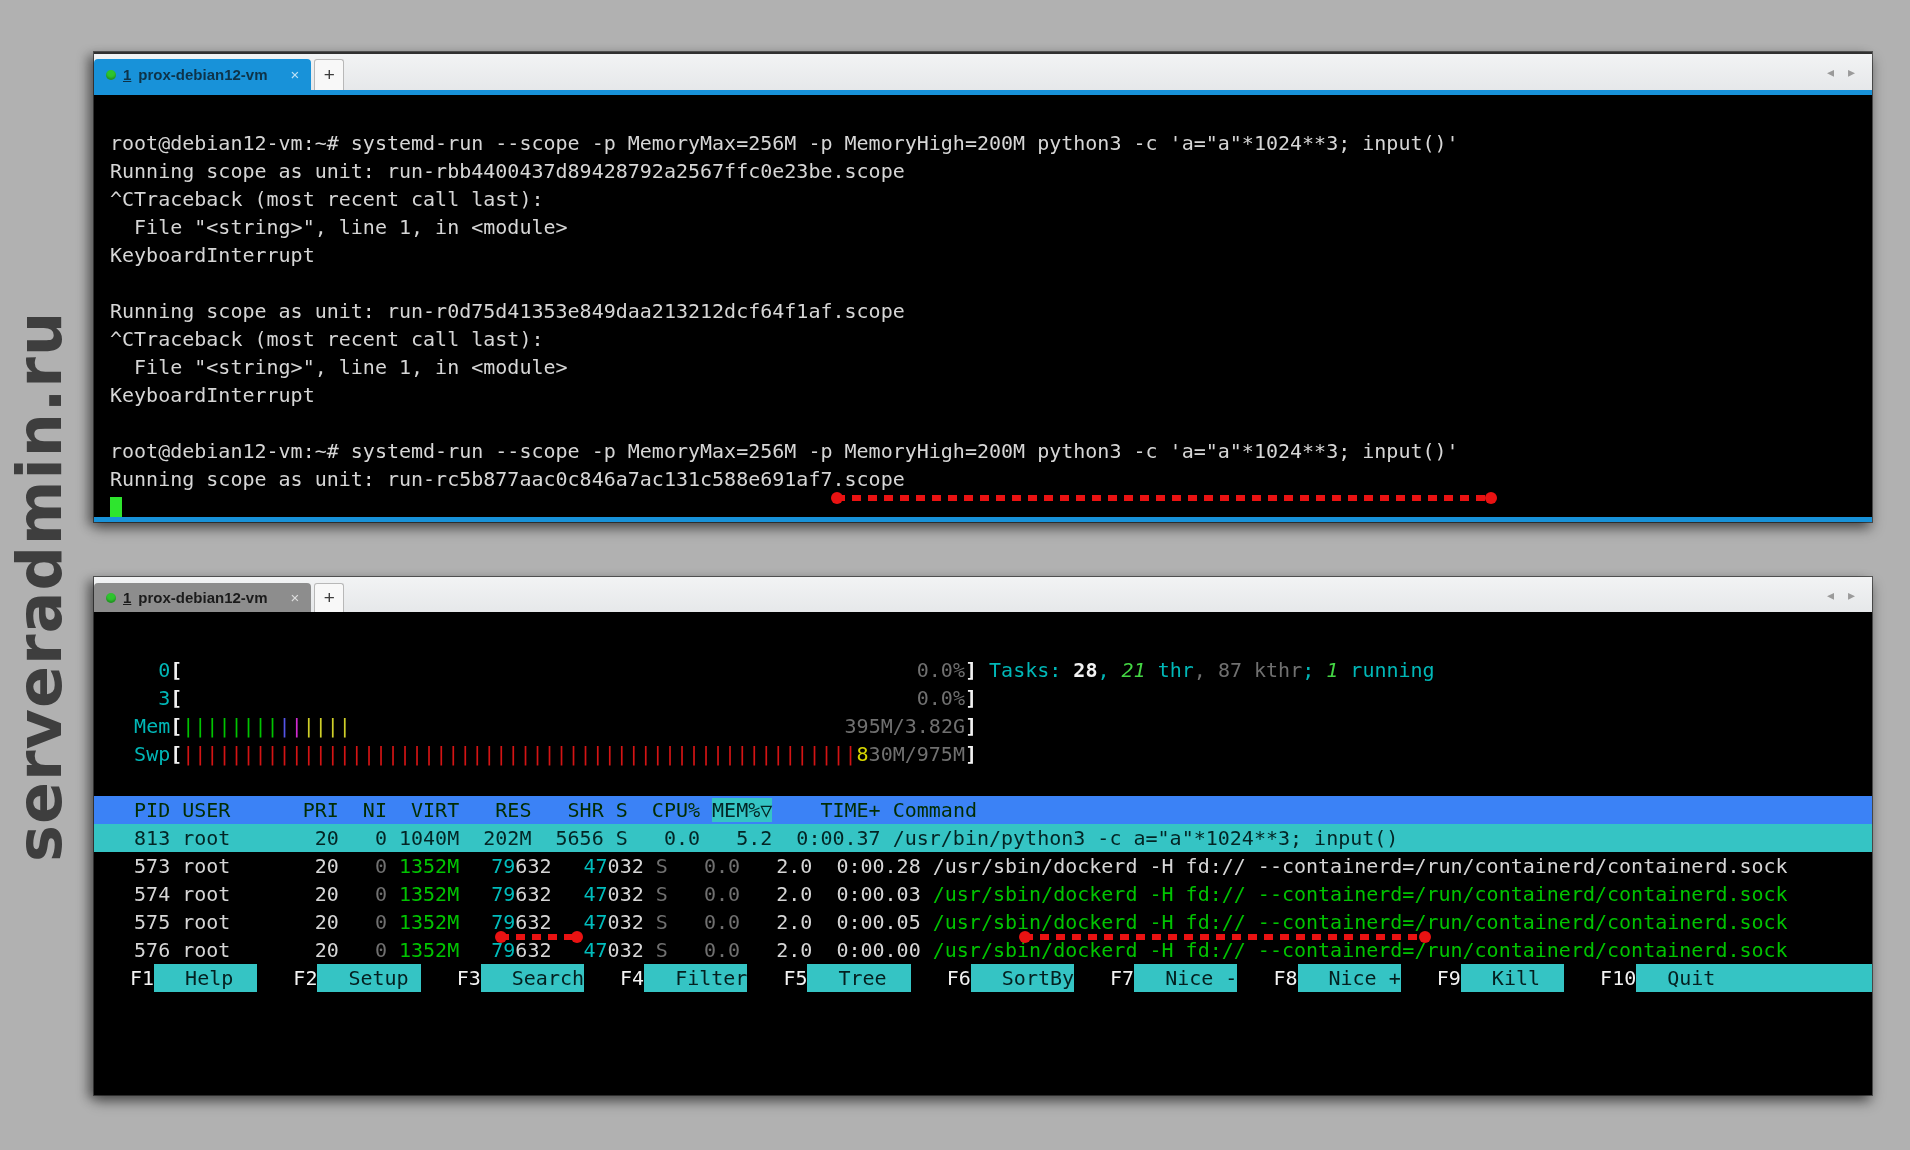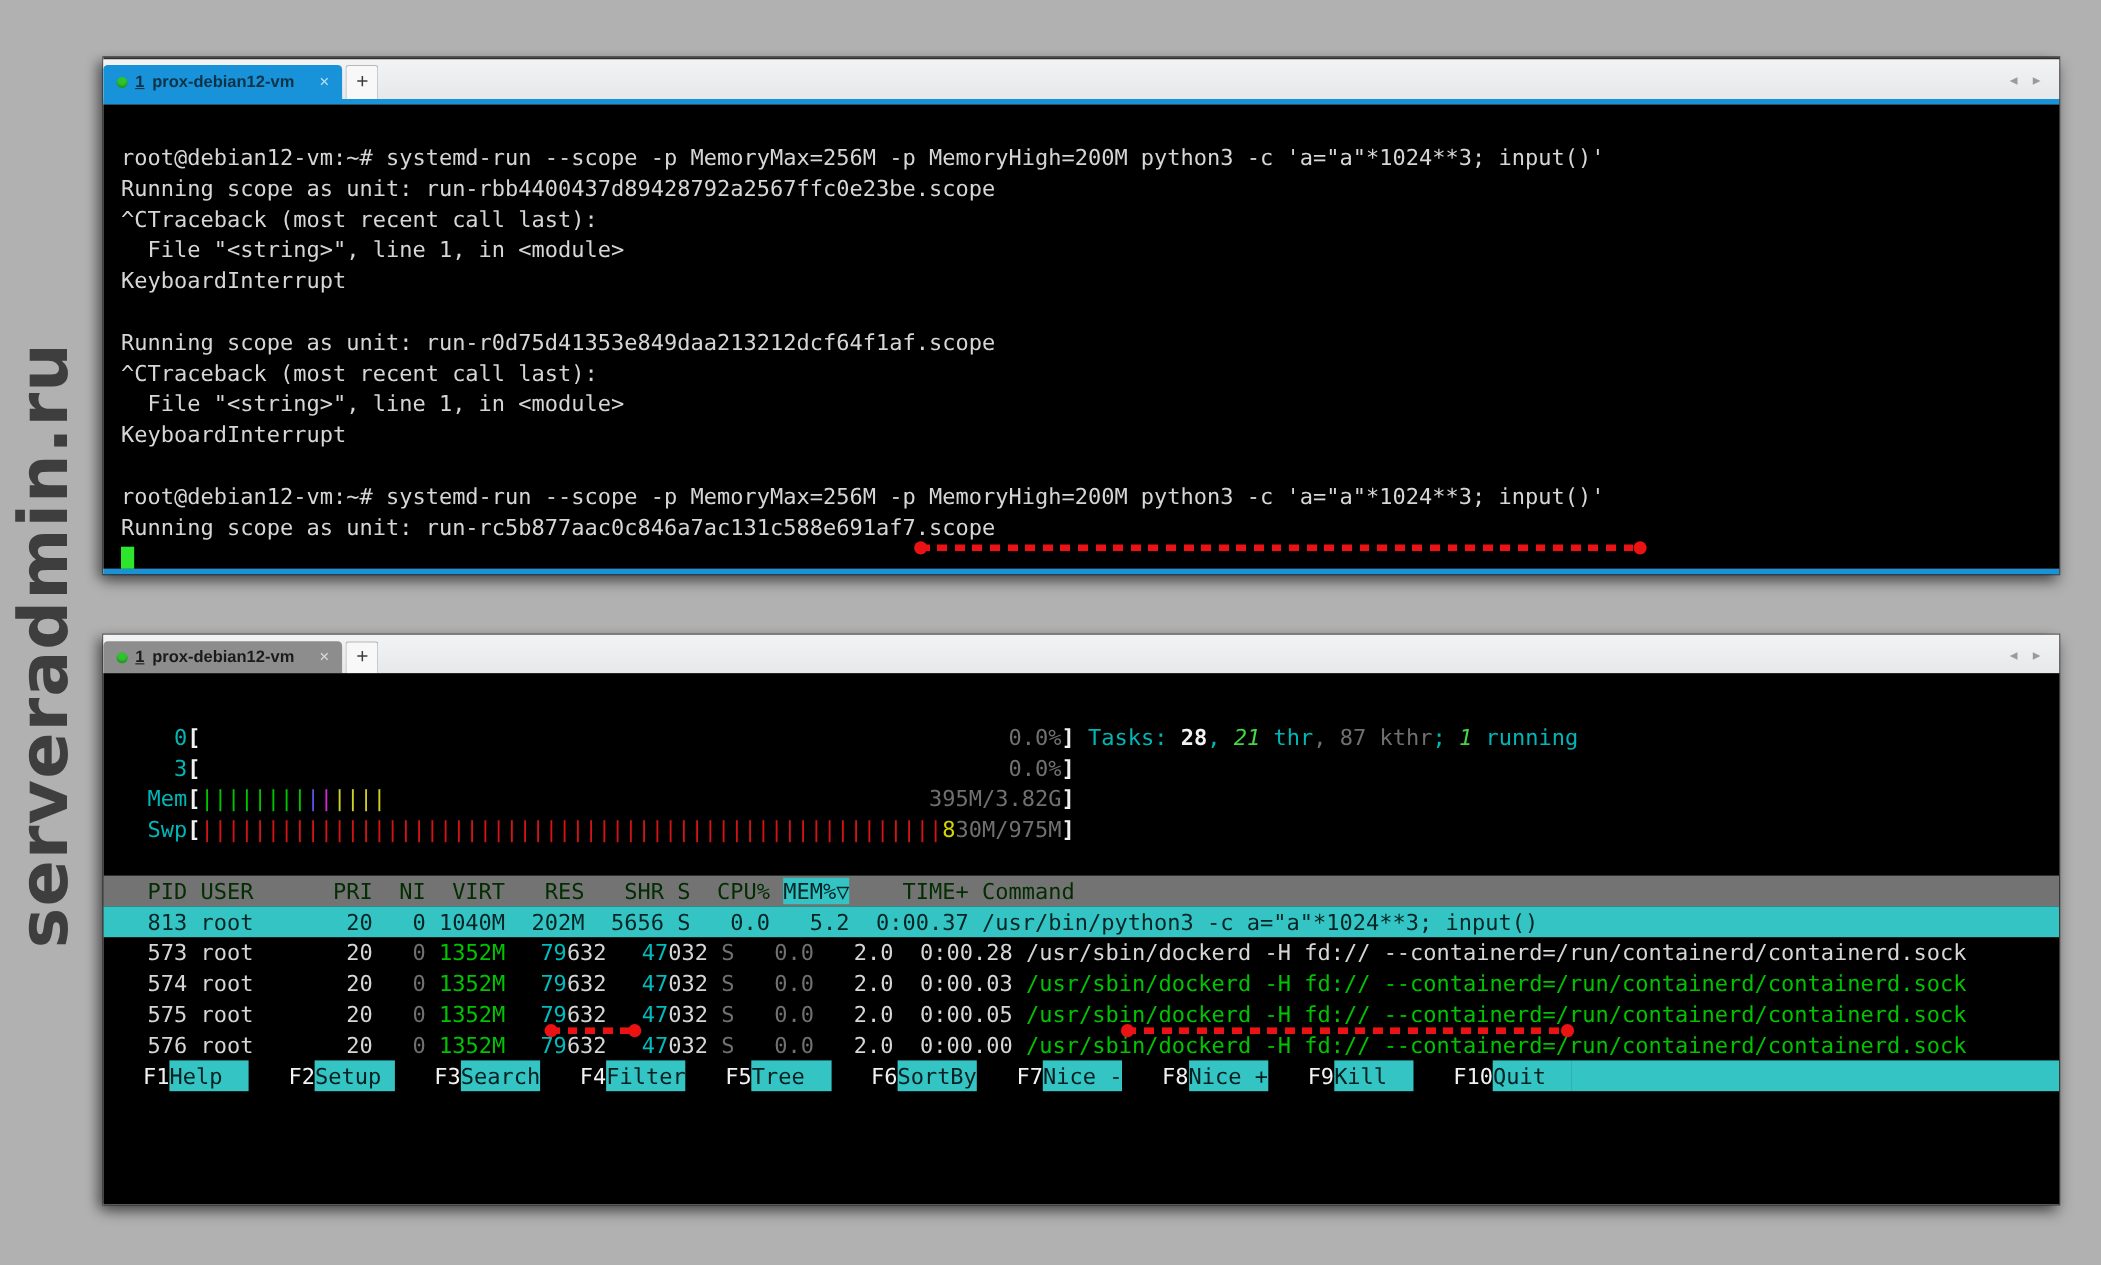--- a/index.html
+++ b/index.html
@@ -45,21 +45,21 @@
   .term{position:relative;background:#000;overflow:hidden;
     font-family:"DejaVu Sans Mono",monospace;font-size:20px;}
   .t1{height:422px;padding-top:34px;}
   .t2{height:483px;padding-top:44px;}
   .tline{height:28px;line-height:28px;padding-left:16px;white-space:pre;color:#d6d6d6;}
   .cursor{display:inline-block;width:12px;height:23px;background:#2ee52e;vertical-align:middle;}
 
   
   .hrow{min-height:28px;height:28px;line-height:28px;padding-left:16px;white-space:pre;color:#d6d6d6;}
   .hrow span{white-space:pre;}
-  .hdr-row{background:#737373;}
+  .hdr-row{background:#3b82f6;}
   .sel-row{background:#35c4c4;}
   .fbar{display:flex;padding-left:0;}
   .c-w{color:#d6d6d6;}
   .c-wb{color:#f2f2f2;font-weight:bold;}
   .c-d{color:#707070;}
   .c-cy{color:#00b7b7;}
   .c-cyb{color:#00e2e2;font-weight:bold;}
   .c-g{color:#00c400;}
   .c-gb{color:#44d644;font-style:italic;}
   .c-y{color:#d6d600;}
@@ -68,21 +68,21 @@
   .c-hdr{color:#022d02;}
   .c-hdr-sel{color:#032525;background:#35c4c4;}
   .c-p-green{color:#00c400;}
   .c-p-blue{color:#5555e8;}
   .c-p-magenta{color:#d02ad0;}
   .c-p-yellow{color:#cfcf29;}
   .c-p-red{color:#d41414;}
   .c-tab-main{background:#00c400;color:#042604;}
   .c-tab-io{background:#2525cc;color:#03031e;}
   .c-fkey{color:#f2f2f2;margin-left:36px;}
-  .c-flabel{background:#35c4c4;color:#042020;}
+  .c-flabel{background:#35c4c4;color:#042020;padding-left:31px;}
   .ffill{flex:1;}
 
   
   .ann{position:absolute;height:6px;
     background:repeating-linear-gradient(90deg,#ea1212 0 9px,transparent 9px 16px);}
   .ann::before,.ann::after{content:"";position:absolute;top:-3px;width:12px;height:12px;
     border-radius:50%;background:#ea1212;}
   .ann::before{left:-5px;}
   .ann::after{right:-5px;}
   .ann1{left:742px;top:400px;width:656px;}

